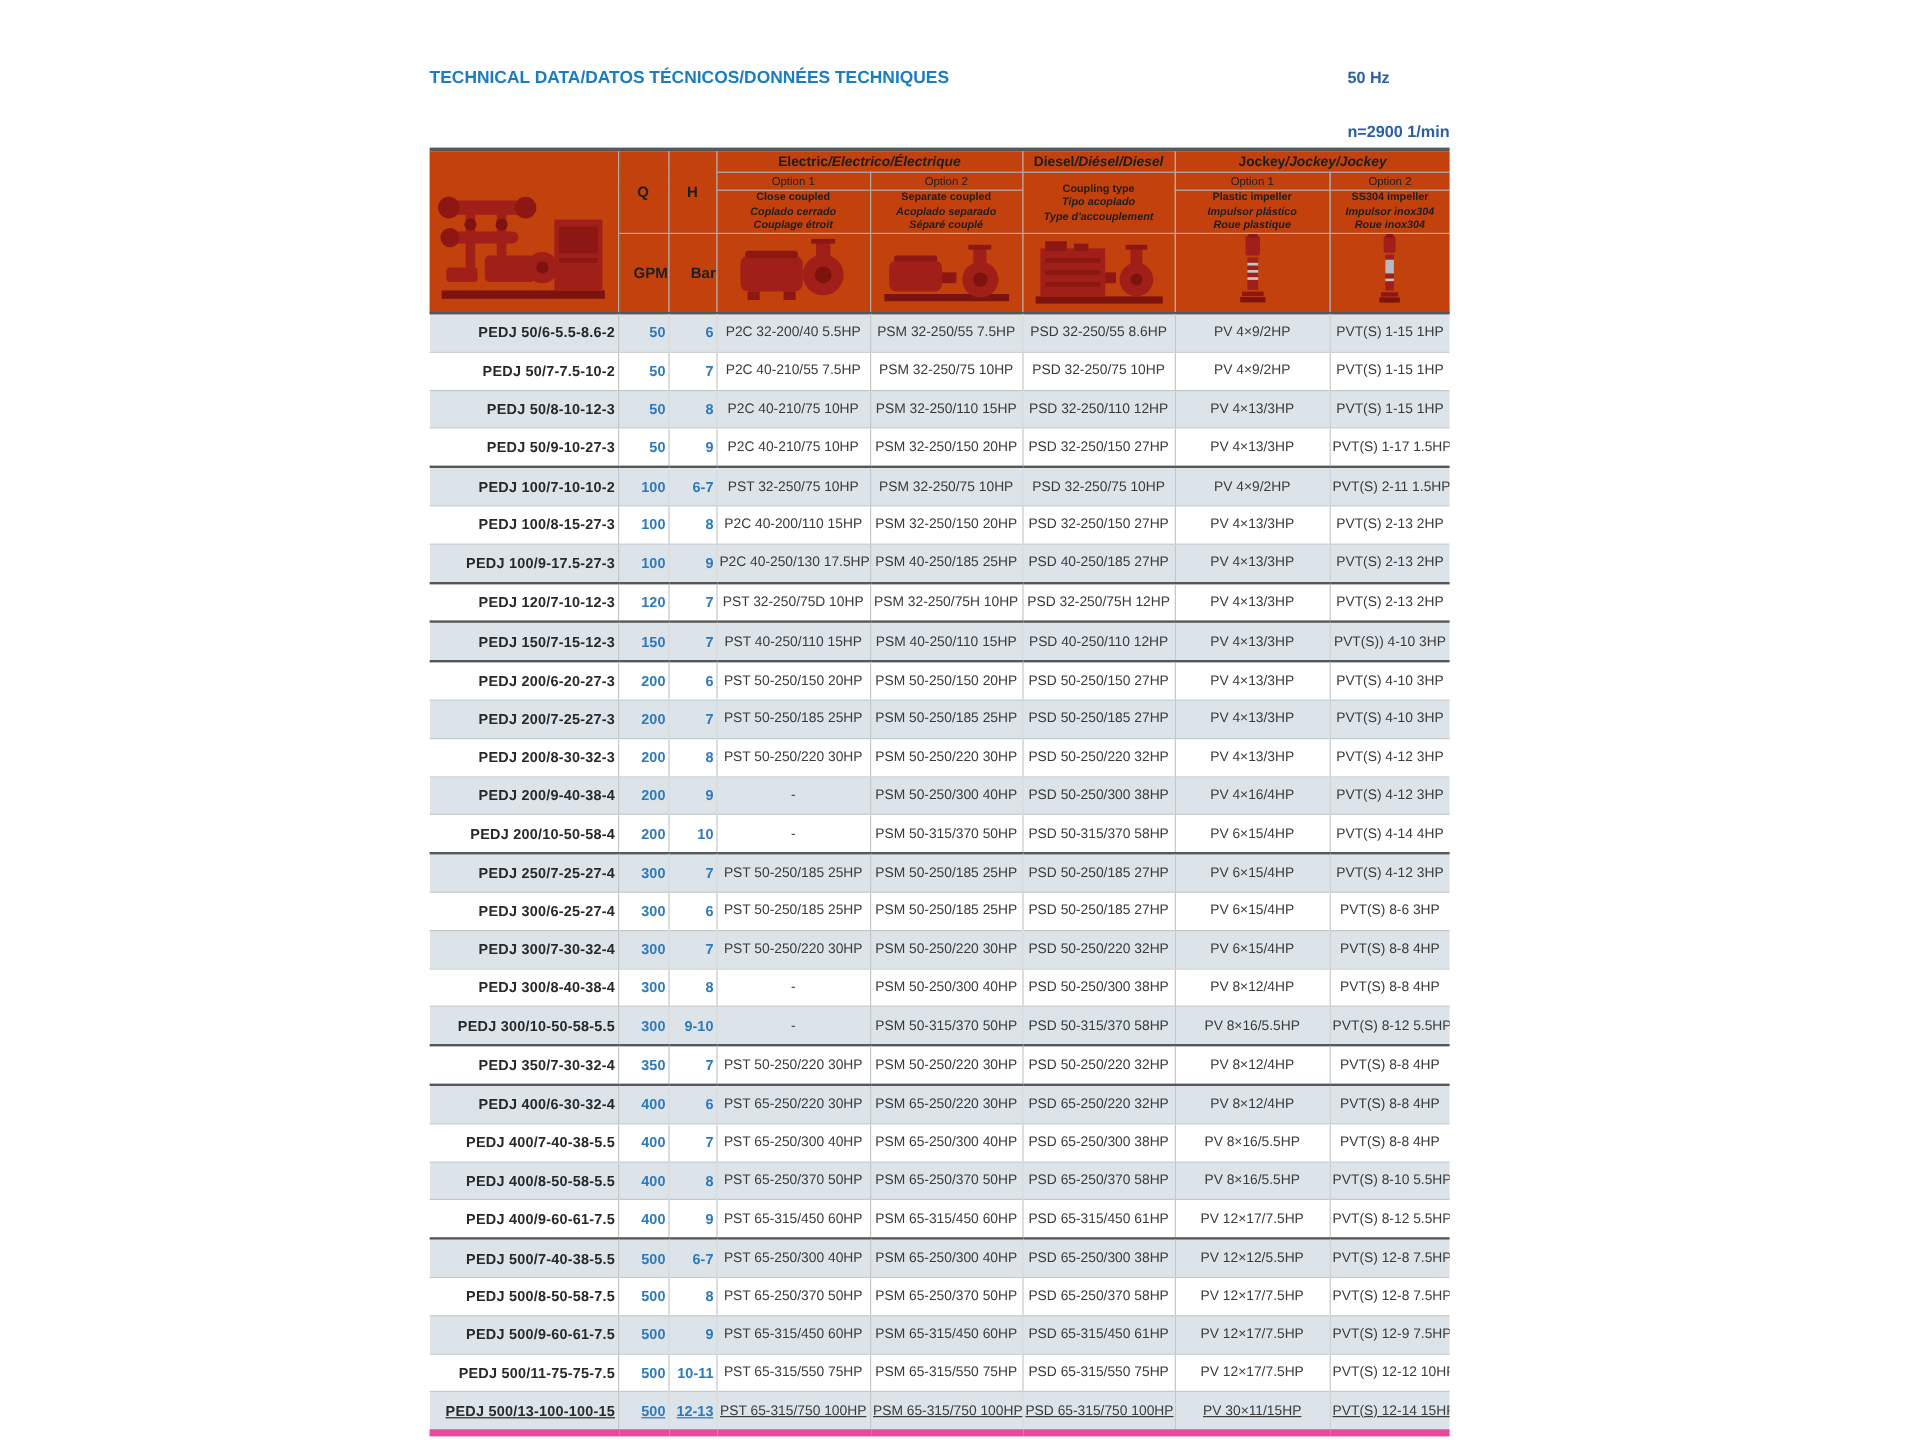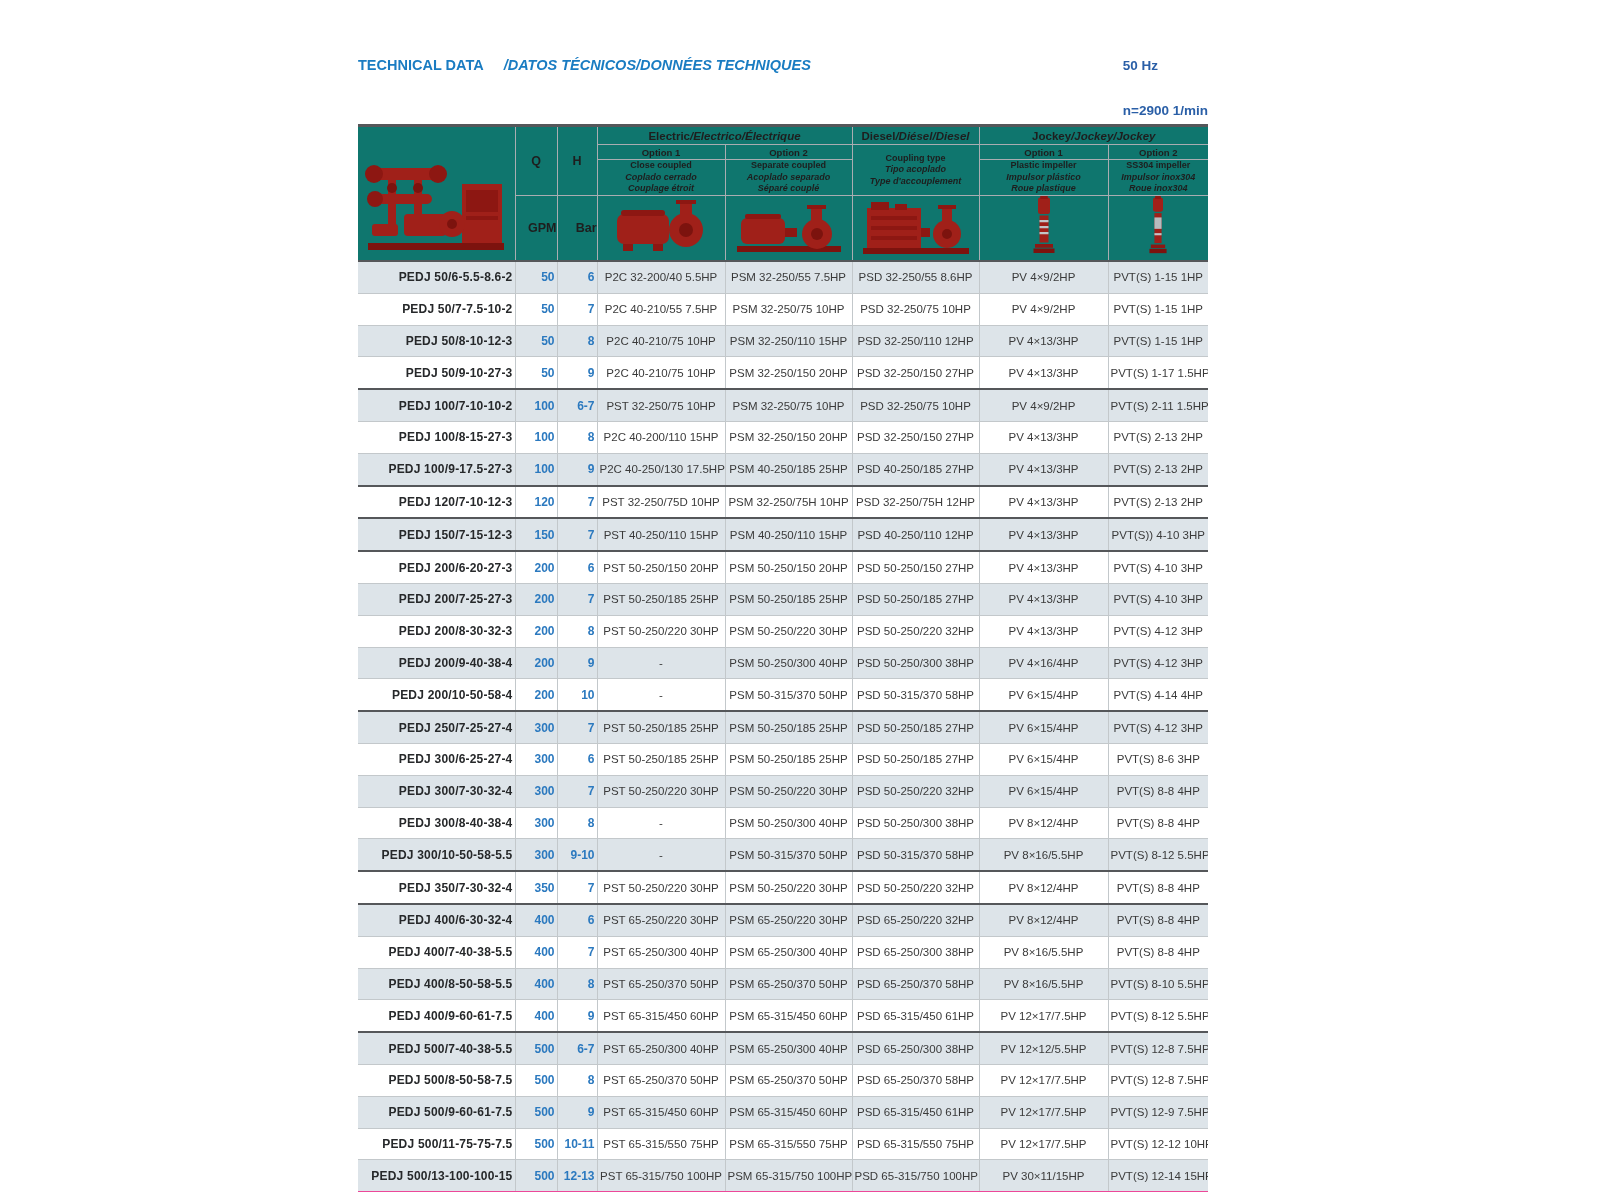--- a/index.html
+++ b/index.html
@@ -17,52 +17,52 @@
   }
   html,body{margin:0;padding:0;background:#ffffff;}
   .page{position:relative;width:1600px;height:1200px;background:#ffffff;overflow:hidden;
         font-family:"Liberation Sans", sans-serif;}
   .sheet{position:absolute;left:358px;top:57px;width:850px;}
 
   
   .titlebar{display:flex;justify-content:space-between;align-items:baseline;
             padding-bottom:6px;border-bottom:3px solid var(--sep-dark);}
   .doc-title{font-size:14.5px;font-weight:bold;color:var(--title-blue);white-space:nowrap;}
-  .doc-title .it{font-style:italic;margin-left:20px;}
+  .doc-title .it{}
   .freq-block{display:flex;gap:30px;font-size:13.5px;font-weight:bold;color:var(--freq-blue);white-space:nowrap;flex-direction:column;}
 
   
   table{width:850px;border-collapse:collapse;table-layout:fixed;}
   col.c-model{width:157px} col.c-q{width:42px} col.c-h{width:40px}
   col.c-e1{width:128px} col.c-e2{width:127px} col.c-d{width:127px}
   col.c-j1{width:129px} col.c-j2{width:100px}
 
-  thead th{border:1px solid var(--grid-mid);background:#0f766e;color:#1e1e1e;
+  thead th{border:1px solid var(--grid-mid);background:#c2410c;color:#1e1e1e;
            padding:0;text-align:center;vertical-align:middle;font-weight:bold;}
   thead tr:first-child th{border-top:none;}
   thead th:last-child{border-right:none;}
   th.img-main{border-left:none;border-bottom:2px solid var(--sep-dark);vertical-align:bottom;padding-bottom:2px;}
   th.grp{font-size:11.5px;height:17px;}
   th.grp .it,.desc .it{font-style:italic;}
   th.qh{font-size:12.5px;}
-  th.opt{font-size:9.5px;height:14px;font-weight:bold;}
+  th.opt{font-size:9.5px;height:14px;font-weight:normal;}
   th.desc{font-size:9px;line-height:1.3;height:33px;}
   th.desc .d1{font-weight:bold;}
   th.desc .d2{font-style:italic;font-weight:bold;}
   tr.imgrow th{height:64px;border-bottom:2px solid var(--sep-dark);}
   th.unit{font-size:12.5px;text-align:right;}
 
   tbody td{border-left:1px solid var(--grid-light);border-top:1px solid var(--grid-light);
            height:30.8px;font-size:11.5px;color:var(--ink);text-align:center;
            padding:0 2px;white-space:nowrap;overflow:hidden;background:#fff;}
   tbody td:first-child{border-left:none;}
   tbody td:last-child{border-right:none;margin-left:32px;}
   tbody tr.shaded td{background:var(--row-shade);}
   tbody tr.group-end td{border-bottom:2px solid var(--sep-dark);}
-  tbody tr:last-child td{border-bottom:1px solid #ec4899;}
+  tbody tr:last-child td{border-bottom:6px solid #ec4899;text-decoration:underline;}
   td.model{text-align:right;padding-left:8px;font-weight:bold;font-size:12px;color:var(--ink-bold);letter-spacing:0.2px;}
   td.qv{color:var(--value-blue);font-weight:bold;font-size:12px;text-align:right;}
 
   
   .footbar{display:flex;justify-content:space-between;margin-top:7px;font-size:11px;color:#1d1d1d;white-space:nowrap;}
   .footbar .b{font-weight:bold;padding-left:41px;}
   .footbar .bi{font-weight:bold;font-style:italic;}
 </style>
 </head>
 <body>

